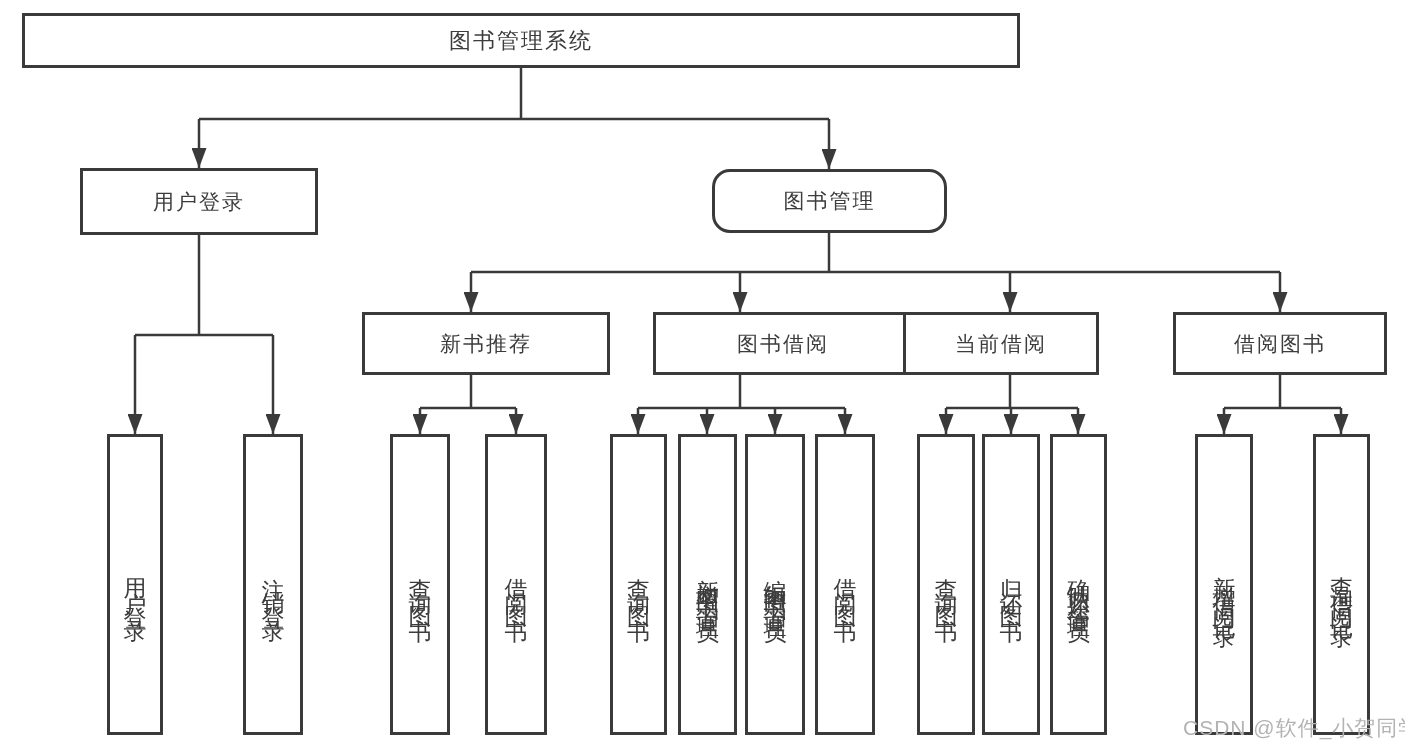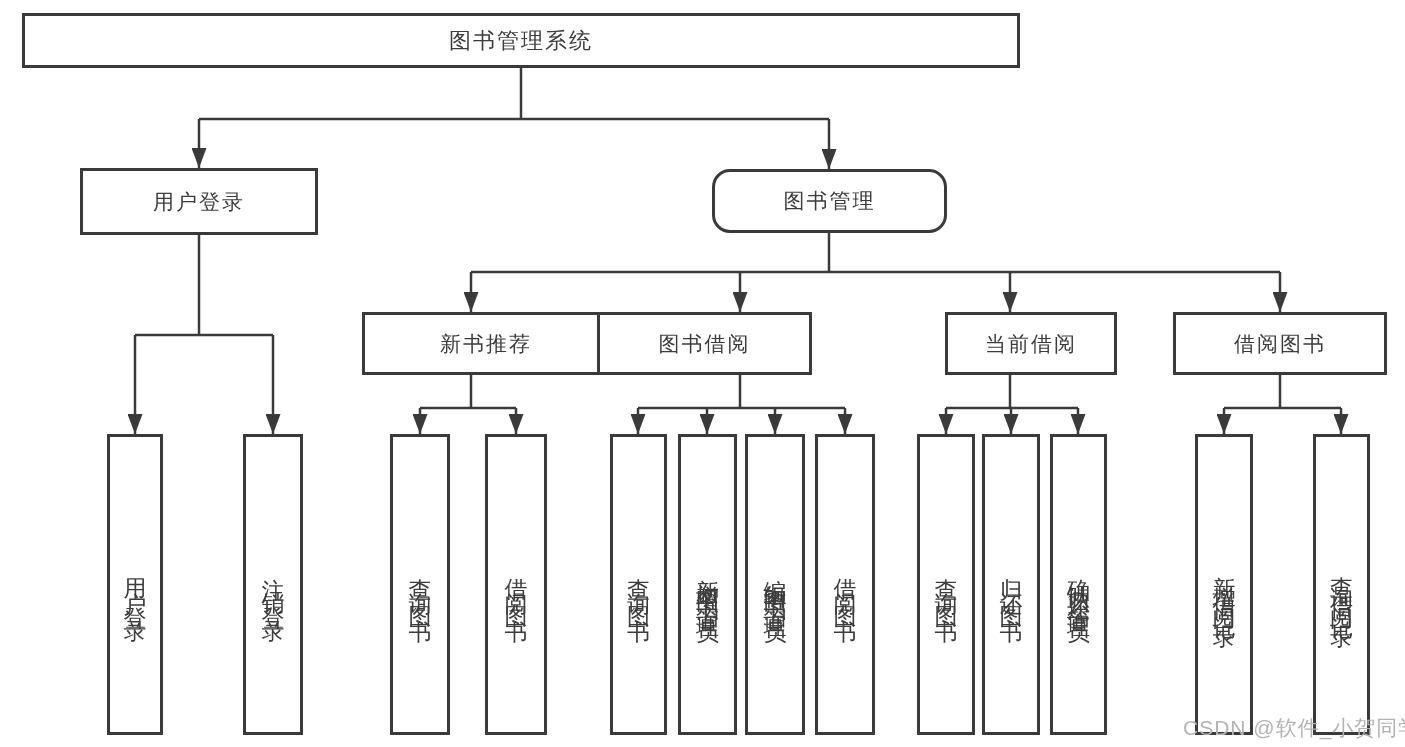--- a/index.html
+++ b/index.html
@@ -98,22 +98,22 @@
       <line x1="1341" y1="408" x2="1341" y2="434" marker-end="url(#arrow)"></line>
     </g>
   </svg>
 
   <div class="box hbox root" style="left:22px;top:13px;width:998px;height:55px;">图书管理系统</div>
 
   <div class="box hbox" style="left:80px;top:168px;width:238px;height:67px;">用户登录</div>
   <div class="box hbox" style="left:712px;top:169px;width:235px;height:64px;border-radius:18px;">图书管理</div>
 
   <div class="box hbox" style="left:362px;top:312px;width:248px;height:63px;">新书推荐</div>
-  <div class="box hbox" style="left:597px;top:312px;width:215px;height:63px;">图书借阅</div>
-  <div class="box hbox" style="left:903px;top:312px;width:172px;height:63px;margin-left:42px;">当前借阅</div>
+  <div class="box hbox" style="left:653px;top:312px;width:260px;height:63px;">图书借阅</div>
+  <div class="box hbox" style="left:903px;top:312px;width:196px;height:63px;">当前借阅</div>
   <div class="box hbox" style="left:1173px;top:312px;width:214px;height:63px;">借阅图书</div>
 
   <div class="box leaf" style="left:107px;top:434px;width:56px;height:301px;">用户登录</div>
   <div class="box leaf" style="left:243px;top:434px;width:60px;height:301px;">注销登录</div>
 
   <div class="box leaf" style="left:390px;top:434px;width:60px;height:301px;">查询图书</div>
   <div class="box leaf" style="left:485px;top:434px;width:62px;height:301px;">借阅图书</div>
 
   <div class="box leaf" style="left:610px;top:434px;width:57px;height:301px;">查询图书</div>
   <div class="box leaf long" style="left:678px;top:434px;width:59px;height:301px;">新增图书（管理员）</div>

